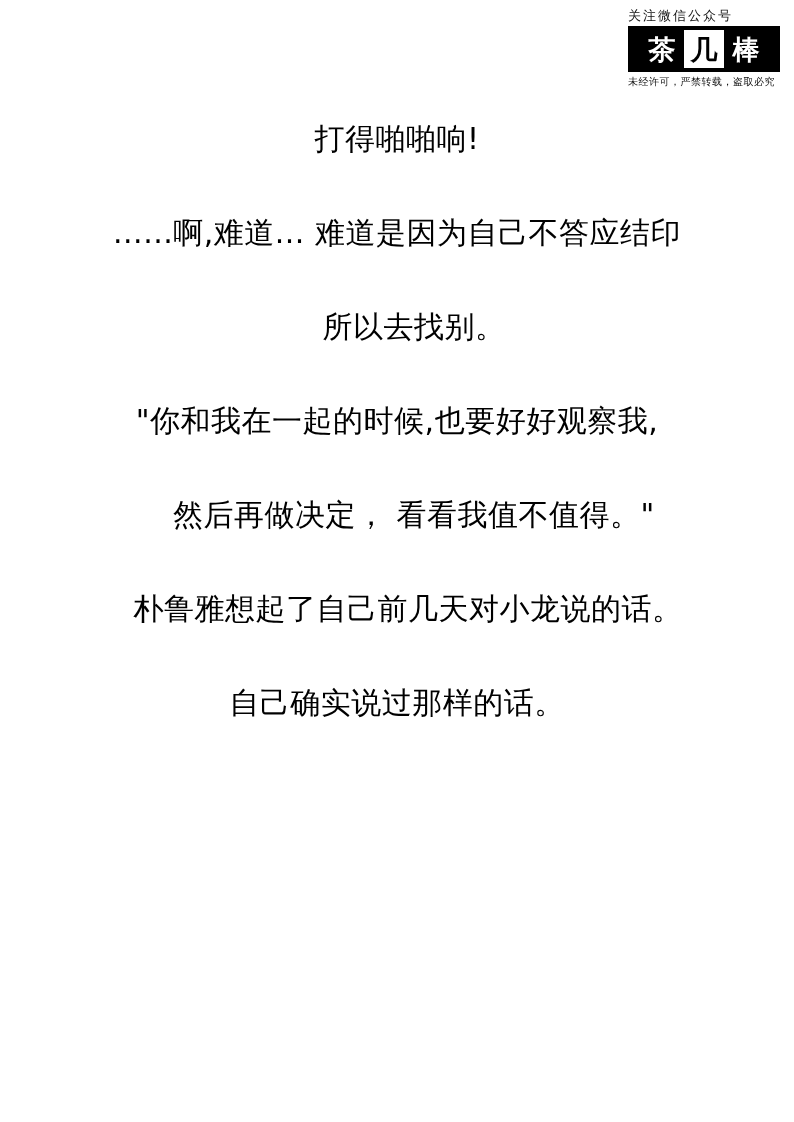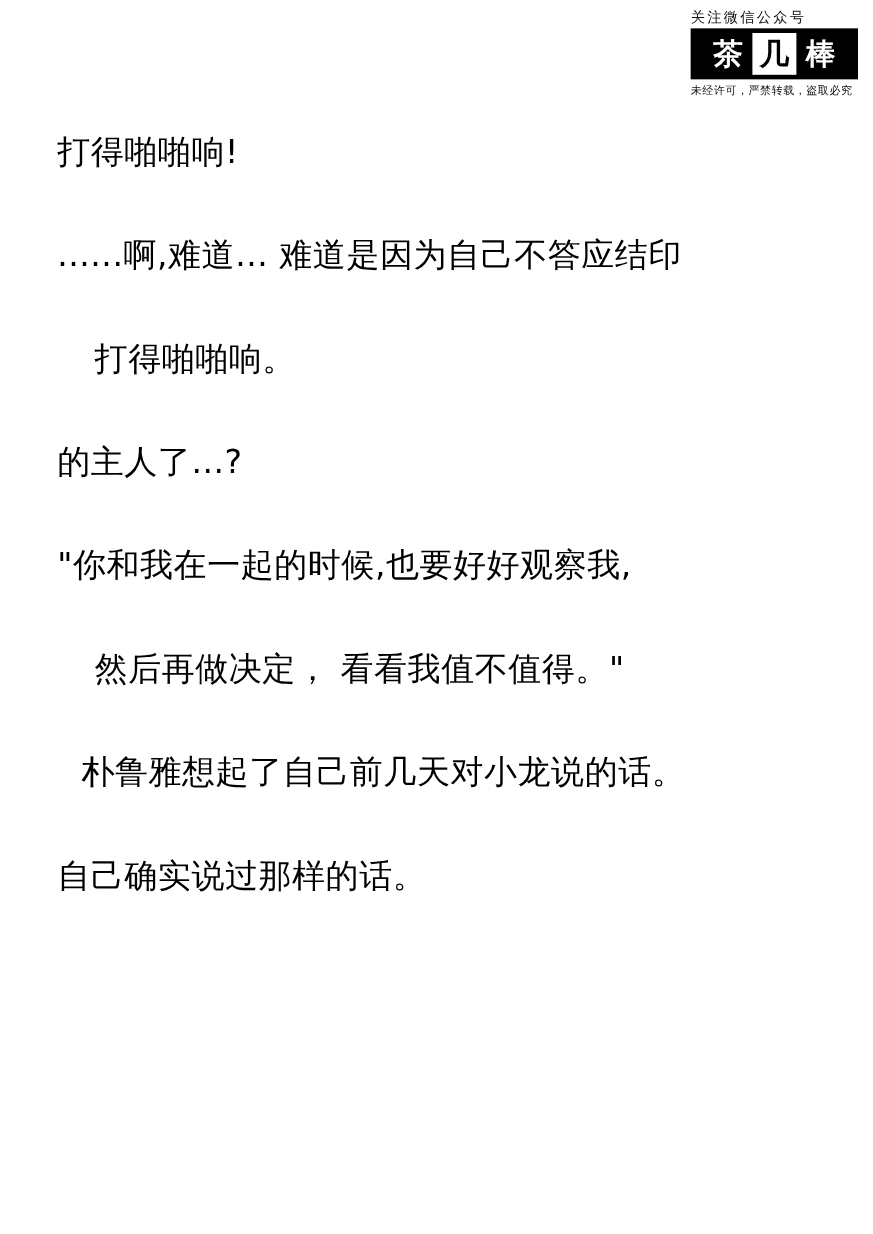--- a/index.html
+++ b/index.html
@@ -69,20 +69,21 @@
   }
 
   
   .page-body {
     position: absolute;
     top: 92px;
     left: 0;
     width: 794px;
     padding: 0 52px;
     box-sizing: border-box;
+    text-align: center;
   }
   .para {
     font-size: 30px;
     line-height: 94px;
     color: #000;
     white-space: pre-wrap;
     letter-spacing: 0.5px;
     font-family: "DejaVu Sans", "Liberation Sans", sans-serif;
   }
   .indent-1 { padding-left: 34px; }
@@ -97,19 +98,18 @@
     <span>茶</span>
     <span class="boxed">几</span>
     <span>棒</span>
   </div>
   <div class="wm-bottom">未经许可，严禁转载，盗取必究</div>
 </div>
 
 <div class="page-body">
   <div class="para">打得啪啪响!</div>
   <div class="para">......啊,难道... 难道是因为自己不答应结印</div>
-  <div class="para indent-1">打得啪啪响。</div>
-  <div class="para">的主人了...?</div>
+  <div class="para indent-1">所以去找别。</div>
   <div class="para">"你和我在一起的时候,也要好好观察我,</div>
   <div class="para indent-1">然后再做决定， 看看我值不值得。"</div>
   <div class="para indent-2">朴鲁雅想起了自己前几天对小龙说的话。</div>
   <div class="para">自己确实说过那样的话。</div>
 </div>
 
 </body></html>

